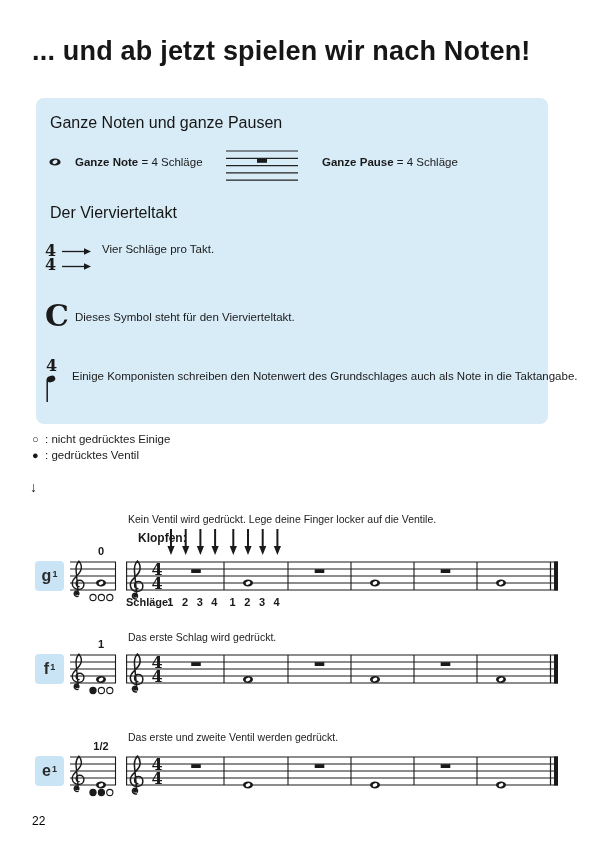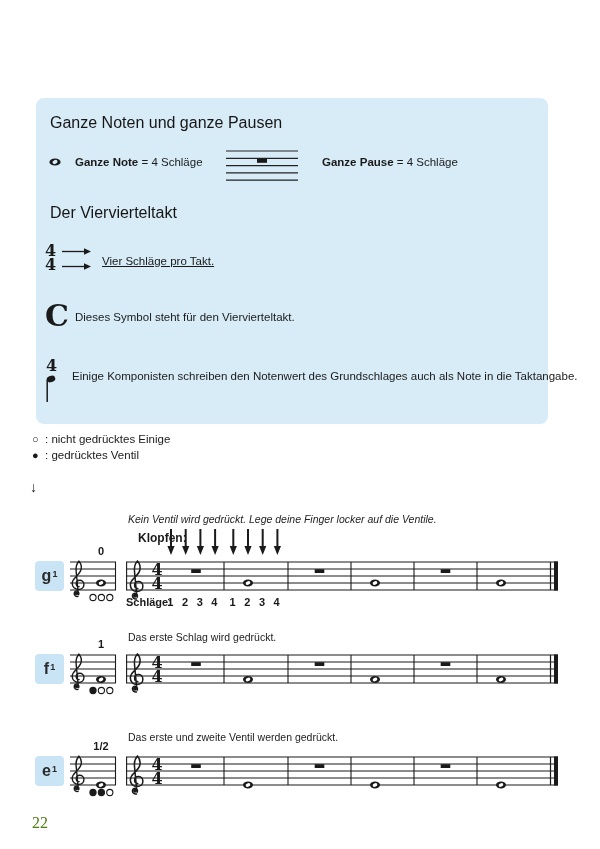--- a/index.html
+++ b/index.html
@@ -13,28 +13,29 @@
   .cap{font-size:10.5px;color:#222;white-space:nowrap;}
   .b{font-weight:700;}
   .mus{font-family:"DejaVu Serif","Liberation Serif",serif;font-weight:700;line-height:1;}
   .notebox{width:29px;height:30px;background:#c8e4f5;border-radius:4px;display:flex;align-items:center;justify-content:center;font-size:16px;font-weight:700;color:#2b2b2b;}
   .notebox sup{font-size:9px;font-weight:700;margin-left:1px;transform:translateY(-2px);}
   .counts{display:flex;}
   .counts span{display:inline-block;width:14.7px;text-align:center;font-size:11px;font-weight:700;}
   .counts span.gap{margin-left:3.5px;}
   .legendrow{display:flex;align-items:baseline;}
   .legendrow .sym{width:13px;font-size:11px;display:inline-block;}
-  .pagenum{font-size:16px;color:#4d7c0f;font-family:Liberation Serif, serif;}
+  .pagenum{font-size:12px;color:#000000;}
   svg{display:block;overflow:visible;}
 </style>
 </head>
 <body>
 
 <div class="page">
 
+  <div class="abs title" style="left:32px;top:36px;">... und ab jetzt spielen wir nach Noten!</div>
 
   <div class="abs infobox" style="left:36px;top:98px;width:512px;height:326px;">
     <div class="abs h2" style="left:14px;top:16px;">Ganze Noten und ganze Pausen</div>
 
     <svg class="abs" style="left:11px;top:59px;" width="16" height="10" viewBox="0 0 16 10">
       <ellipse cx="8" cy="5" rx="5.6" ry="3.6" fill="#1a1a1a"></ellipse>
       <ellipse cx="8" cy="5" rx="2.6" ry="1.9" fill="#d8ecf8" transform="rotate(-24 8 5)"></ellipse>
     </svg>
     <div class="abs txt" style="left:39px;top:58px;">
       <span class="b">Ganze Note</span>
@@ -61,21 +62,21 @@
     <div class="abs mus" style="left:9px;top:145px;font-size:16px;">4</div>
     <div class="abs mus" style="left:9px;top:159px;font-size:16px;">4</div>
     <svg class="abs" style="left:26px;top:149px;" width="30" height="9" viewBox="0 0 30 9">
       <line x1="0" y1="4.5" x2="22" y2="4.5" stroke="#1a1a1a" stroke-width="1.3"></line>
       <path d="M22 1.2 L29 4.5 L22 7.8 Z" fill="#1a1a1a"></path>
     </svg>
     <svg class="abs" style="left:26px;top:164px;" width="30" height="9" viewBox="0 0 30 9">
       <line x1="0" y1="4.5" x2="22" y2="4.5" stroke="#1a1a1a" stroke-width="1.3"></line>
       <path d="M22 1.2 L29 4.5 L22 7.8 Z" fill="#1a1a1a"></path>
     </svg>
-    <div class="abs txt" style="left:66px;top:157px;text-decoration:underline;">Vier Schläge pro Takt.</div>
+    <div class="abs txt" style="left:66px;top:145px;">Vier Schläge pro Takt.</div>
 
     <div class="abs mus" style="left:9px;top:203px;font-size:30px;">C</div>
     <div class="abs txt" style="left:39px;top:213px;">Dieses Symbol steht für den Viervierteltakt.</div>
 
     <div class="abs mus" style="left:10px;top:260px;font-size:16px;">4</div>
     <svg class="abs" style="left:4px;top:276px;" width="20" height="30" viewBox="0 0 20 30">
       <ellipse cx="11" cy="5" rx="4.4" ry="3.1" fill="#1a1a1a" transform="rotate(-18 11 5)"></ellipse>
       <line x1="7.2" y1="5.8" x2="7.2" y2="28" stroke="#1a1a1a" stroke-width="1.5"></line>
     </svg>
     <div class="abs txt" style="left:36px;top:272px;">Einige Komponisten schreiben den Notenwert des Grundschlages auch als Note in die Taktangabe.</div>
@@ -86,21 +87,21 @@
     <span>:  nicht gedrücktes Einige</span>
   </div>
   <div class="abs legendrow txt" style="left:32px;top:449px;">
     <span class="sym">●</span>
     <span>:  gedrücktes Ventil</span>
   </div>
   <div class="abs legendrow txt" style="left:30px;top:479px;">
     <span class="sym b" style="font-size:14px;width:16px;">↓</span>
   </div>
 
-  <div class="abs cap" style="left:128px;top:513px;font-style:italic;">Kein Ventil wird gedrückt. Lege deine Finger locker auf die Ventile.</div>
+  <div class="abs cap" style="left:128px;top:513px;">Kein Ventil wird gedrückt. Lege deine Finger locker auf die Ventile.</div>
   <div class="abs b" style="left:138px;top:531px;font-size:12px;">Klopfen:</div>
   <svg class="abs" style="left:163px;top:527px;" width="125" height="32" viewBox="0 0 125 32">
       <line x1="8" y1="2" x2="8" y2="21" stroke="#1a1a1a" stroke-width="2"></line>
       <path d="M4.4 19 L11.6 19 L8 28 Z" fill="#1a1a1a"></path>
       <line x1="22.7" y1="2" x2="22.7" y2="21" stroke="#1a1a1a" stroke-width="2"></line>
       <path d="M19.099999999999998 19 L26.3 19 L22.7 28 Z" fill="#1a1a1a"></path>
       <line x1="37.4" y1="2" x2="37.4" y2="21" stroke="#1a1a1a" stroke-width="2"></line>
       <path d="M33.8 19 L41 19 L37.4 28 Z" fill="#1a1a1a"></path>
       <line x1="52.099999999999994" y1="2" x2="52.099999999999994" y2="21" stroke="#1a1a1a" stroke-width="2"></line>
       <path d="M48.49999999999999 19 L55.699999999999996 19 L52.099999999999994 28 Z" fill="#1a1a1a"></path>

